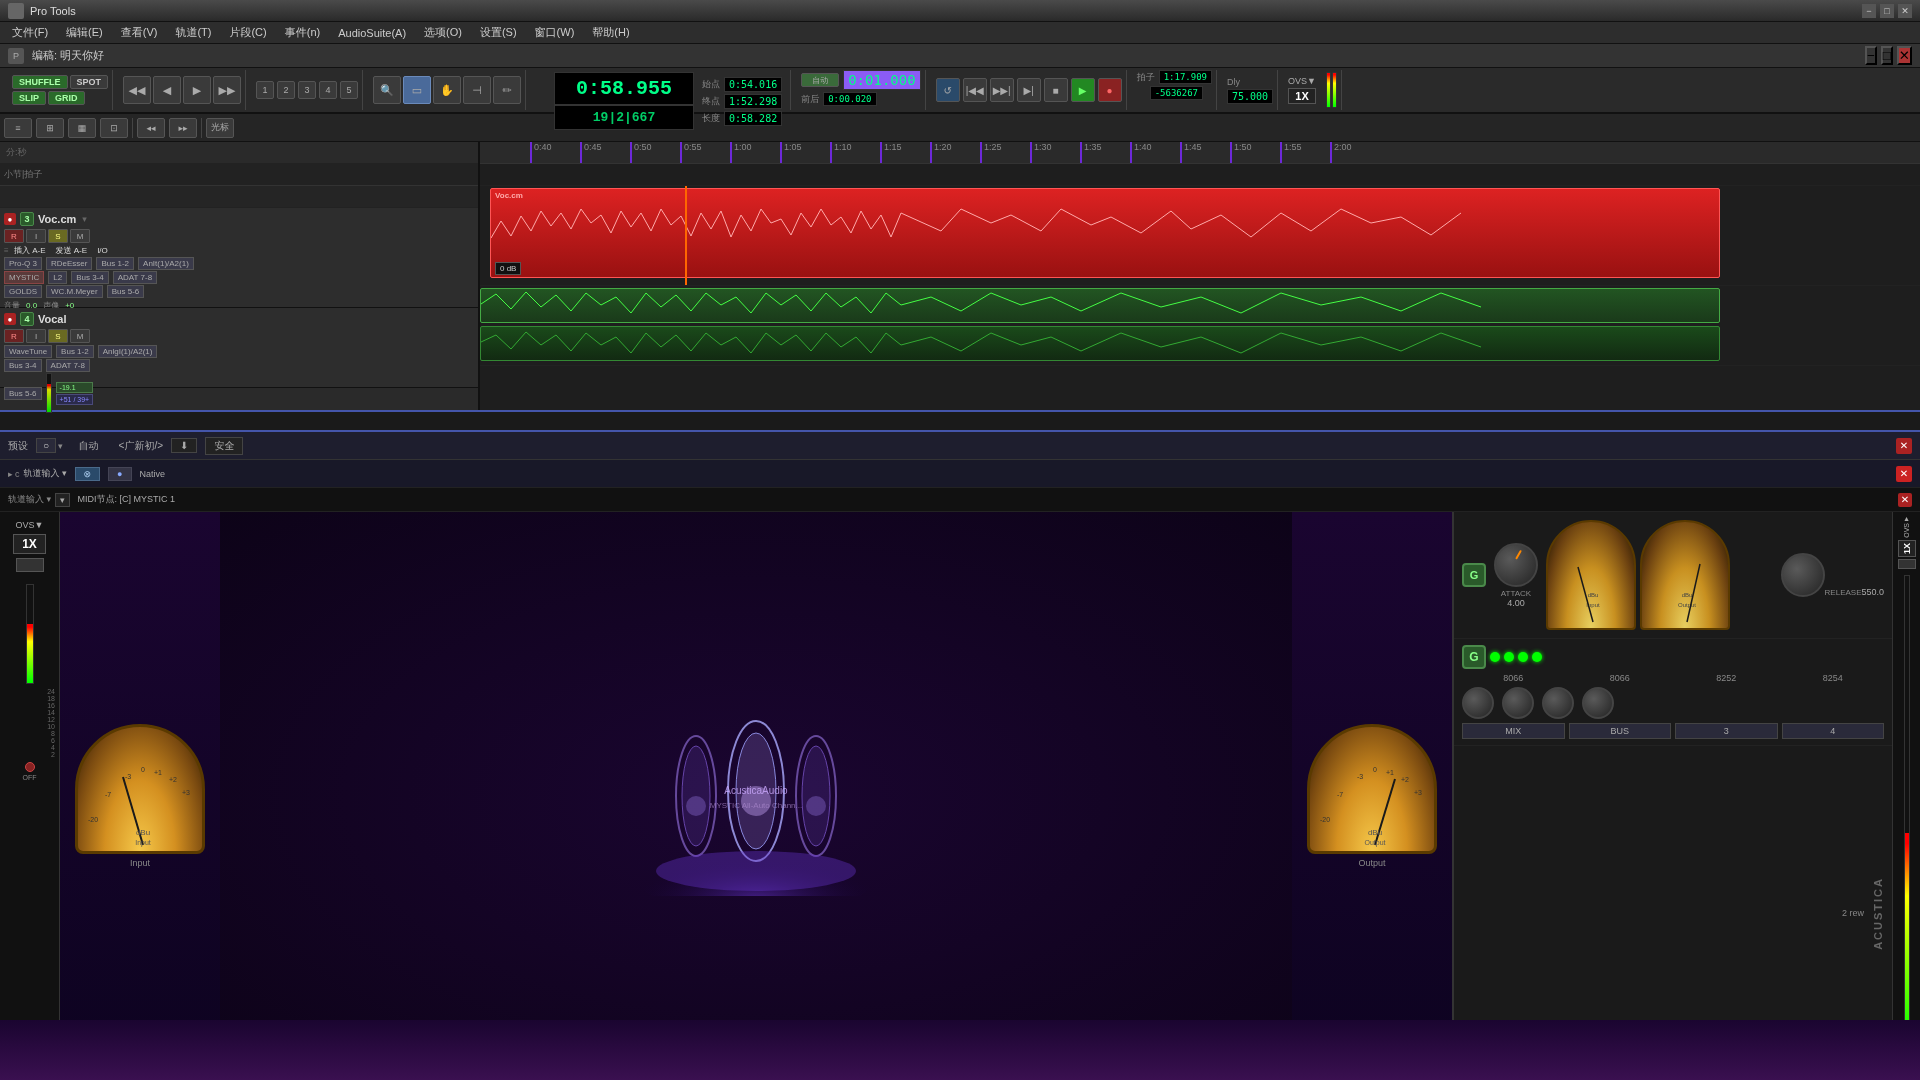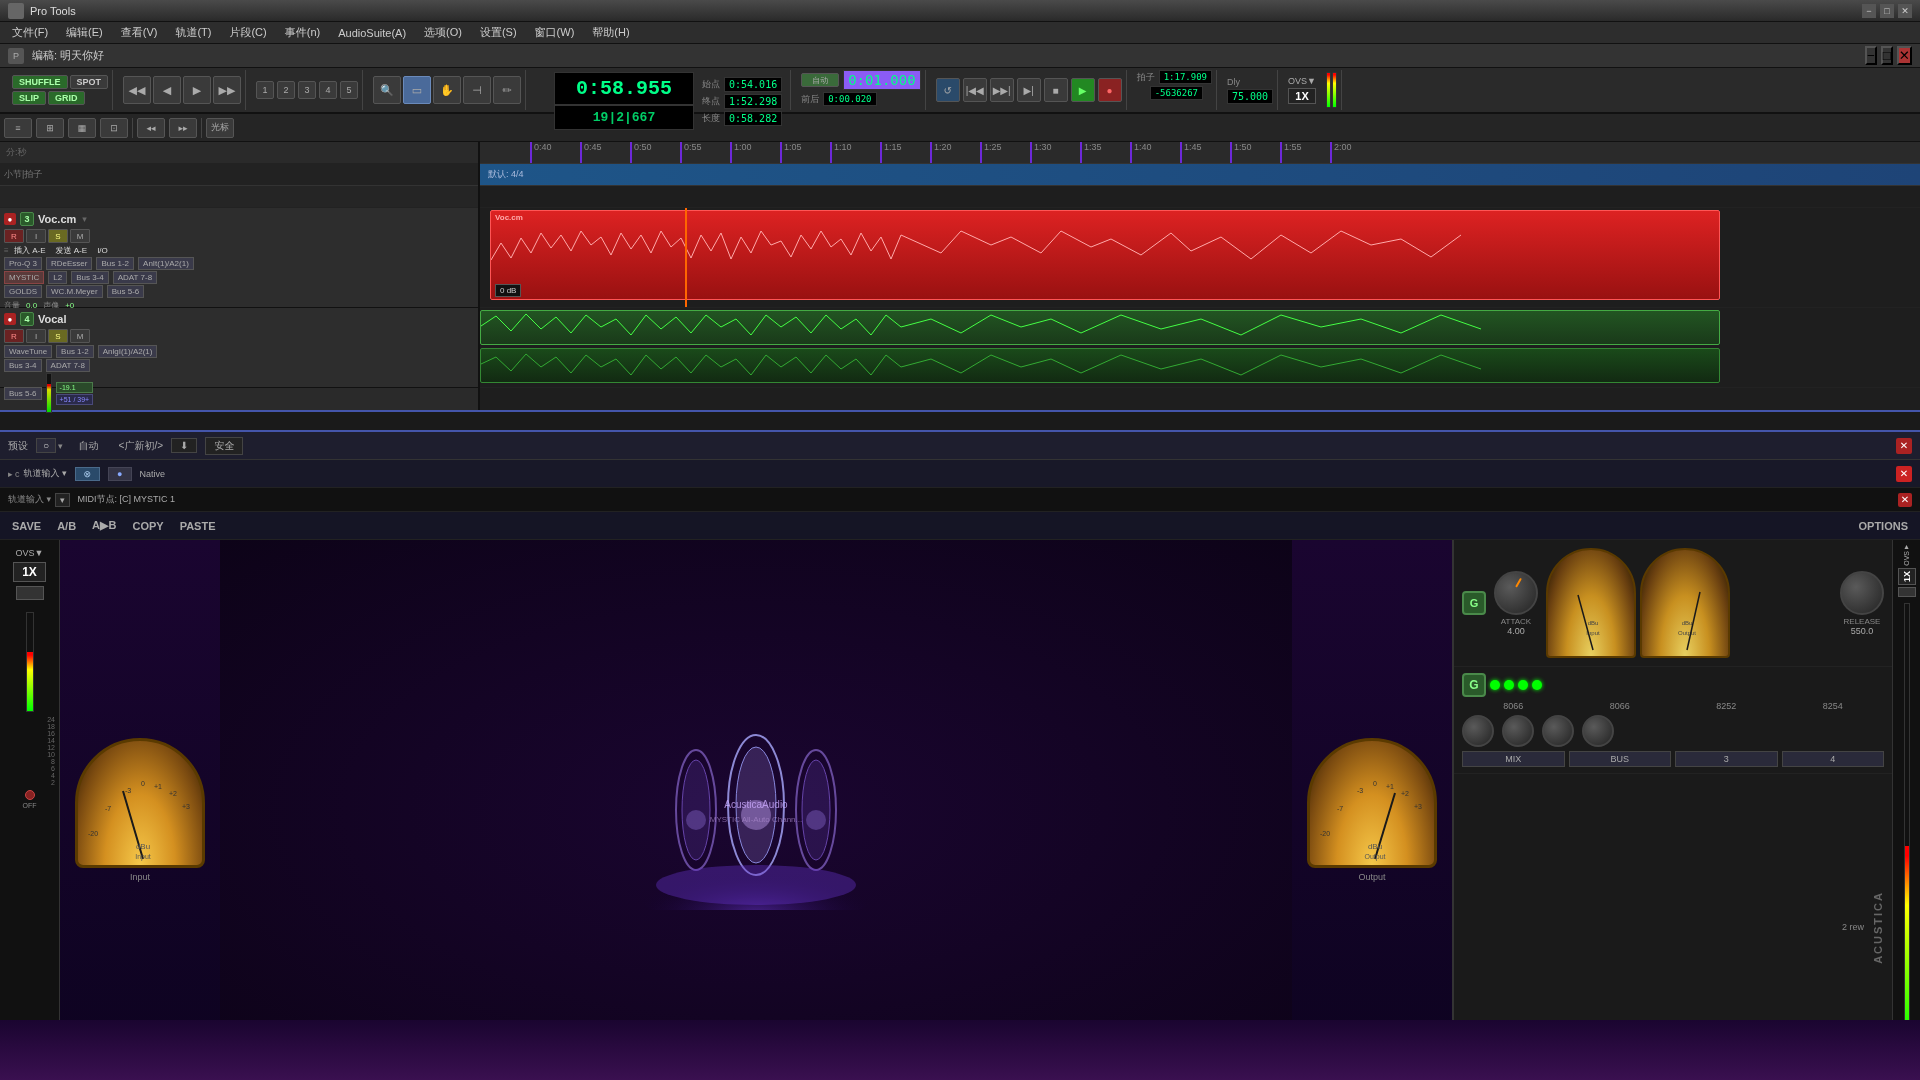--- a/index.html
+++ b/index.html
@@ -720,25 +720,20 @@
           </div>
         <div class="ruler-mark" style="left:800px;">
             <span>1:55</span>
           </div>
         <div class="ruler-mark" style="left:850px;">
             <span>2:00</span>
           </div>
       </div>
     </div>
 
-    <div style="height:22px;background:#1e3055;border-bottom:1px solid #333;position:relative;">
-      <div style="position:absolute;left:0;right:0;top:0;bottom:0;background:linear-gradient(to right, #1e5588, #1e4477);display:flex;align-items:center;padding:0 8px;">
-        <span style="color:#aabbdd;font-size:9px;">默认: 4/4</span>
-      </div>
-    </div>
 
     <div style="height:22px;background:#1e1e1e;border-bottom:1px solid #222;"></div>
 
     <div style="height:100px;background:#1e1e1e;border-bottom:1px solid #222;position:relative;">
 
       <div style="position:absolute;top:2px;left:10px;right:200px;height:90px;background:linear-gradient(to bottom,#dd2222,#991111);border:1px solid #ff5555;border-radius:2px;">
         <div style="position:absolute;top:2px;left:4px;font-size:8px;color:#ffaaaa;font-weight:bold;">Voc.cm</div>
 
         <svg width="100%" height="75" style="position:absolute;top:12px;">
           <polyline points="0,37 10,20 20,35 30,15 40,30 50,10 60,25 70,12 80,28 90,8 100,22 110,14 120,32 130,10 140,26 150,12 160,30 170,8 180,24 190,15 200,35 210,12 220,28 230,10 240,36 250,14 260,30 270,8 280,22 290,18 300,34 310,12 320,26 330,8 340,24 350,16 360,32 370,10 380,28 390,14 400,36 410,12 450,30 470,8 500,22 520,14 550,30 570,8 600,24 620,16 650,32 680,10 700,28 730,14 760,36 790,12 820,30 850,8 880,22 910,16 940,34 970,12" stroke="#ffaaaa" stroke-width="1" fill="none"></polyline>
@@ -799,29 +794,20 @@
   <div id="plugin-info">
     <div style="display:flex;align-items:center;gap:4px;">
       <span style="font-size:9px;color:#888;">轨道输入 ▾</span>
       <span style="background:#222;border:1px solid #444;padding:1px 4px;font-size:9px;cursor:pointer;">▾</span>
     </div>
     <span style="font-size:9px;color:#aaa;">MIDI节点: [C] MYSTIC 1</span>
     <div style="flex:1;"></div>
     <button class="close-x" style="width:14px;height:14px;">✕</button>
   </div>
 
-  <div id="plugin-actions">
-    <span class="action-btn">SAVE</span>
-    <span class="action-btn">A/B</span>
-    <span class="action-btn">A▶B</span>
-    <span class="action-btn">COPY</span>
-    <span class="action-btn">PASTE</span>
-    <div style="flex:1;"></div>
-    <span class="action-btn">OPTIONS</span>
-  </div>
 
   <div id="plugin-content">
 
     <div style="width:60px;background:#111;border-right:1px solid #333;display:flex;flex-direction:column;align-items:center;padding:8px 4px;gap:4px;">
       <span style="font-size:9px;color:#aaa;">OVS▼</span>
       <div style="background:#222;border:1px solid #555;padding:2px 8px;font-size:12px;font-weight:bold;color:#fff;">1X</div>
       <div style="width:28px;height:14px;background:#333;border:1px solid #555;"></div>
 
       <div style="width:8px;height:100px;background:#111;border:1px solid #333;position:relative;margin-top:8px;">
         <div style="position:absolute;bottom:0;left:0;right:0;height:60%;background:linear-gradient(to top,#00ff00,#ffff00 70%,#ff0000 95%);"></div>
@@ -947,21 +933,21 @@
             <div style="width:90px;height:110px;background:radial-gradient(ellipse at 50% 100%, #e8d060 0%, #c89020 40%, #6a4010 75%, #1a1000 100%);border-radius:45px 45px 4px 4px;border:2px solid #5a3a00;position:relative;">
               <svg width="90" height="110" style="position:absolute;top:0;left:0;">
                 <text x="45" y="75" font-size="6" fill="#444" text-anchor="middle">dBu</text>
                 <text x="45" y="85" font-size="6" fill="#444" text-anchor="middle">Output</text>
                 <line x1="45" y1="100" x2="58" y2="42" stroke="#1a1a1a" stroke-width="1.5"></line>
               </svg>
             </div>
           </div>
         </div>
 
-        <div style="display:flex;flex-direction:column;align-items:center;margin-left:32px;">
+        <div style="display:flex;flex-direction:row;align-items:flex-end;margin-left:32px;">
           <div class="knob" style="width:44px;height:44px;"></div>
           <span style="font-size:8px;color:#888;margin-top:2px;">RELEASE</span>
           <span style="font-size:9px;color:#aaa;">550.0</span>
         </div>
       </div>
 
       <div style="padding:6px 8px;border-bottom:1px solid #222;">
         <div style="display:flex;align-items:center;gap:4px;margin-bottom:4px;">
           <div style="width:24px;height:24px;background:#2a5a2a;border:2px solid #4a8a4a;border-radius:4px;display:flex;align-items:center;justify-content:center;font-weight:bold;color:#88ff88;font-size:12px;">G</div>
           <div style="flex:1;display:flex;gap:4px;">

